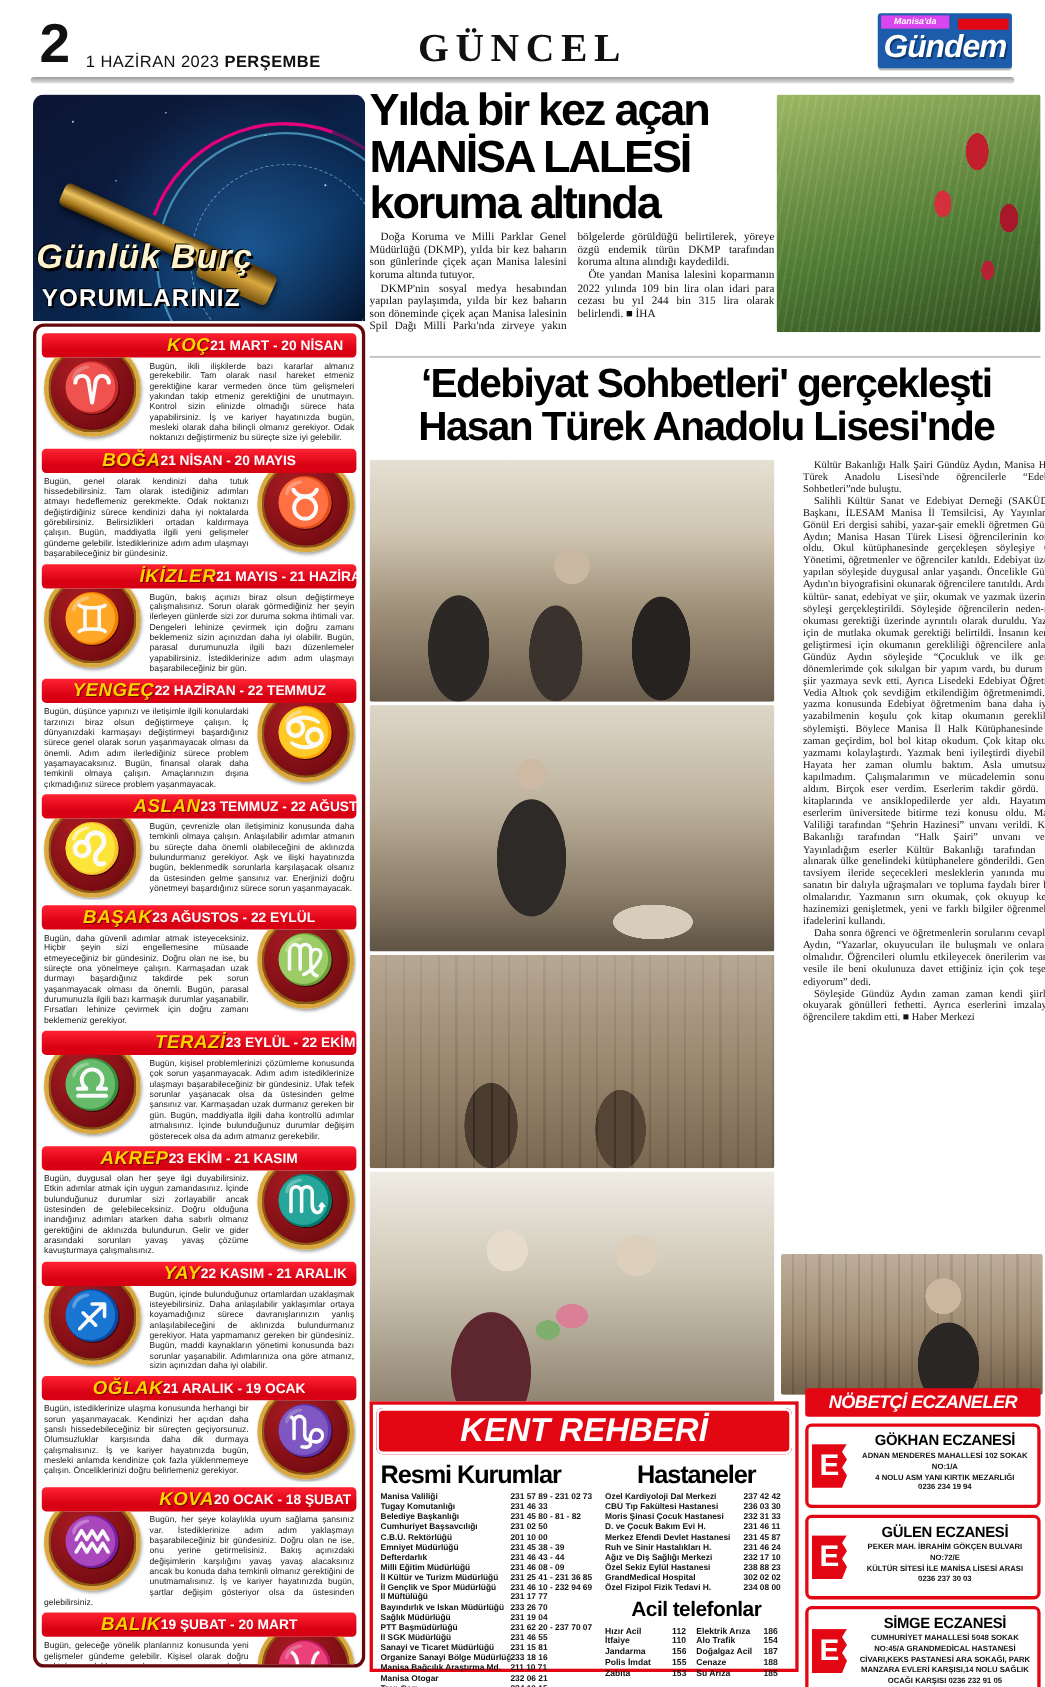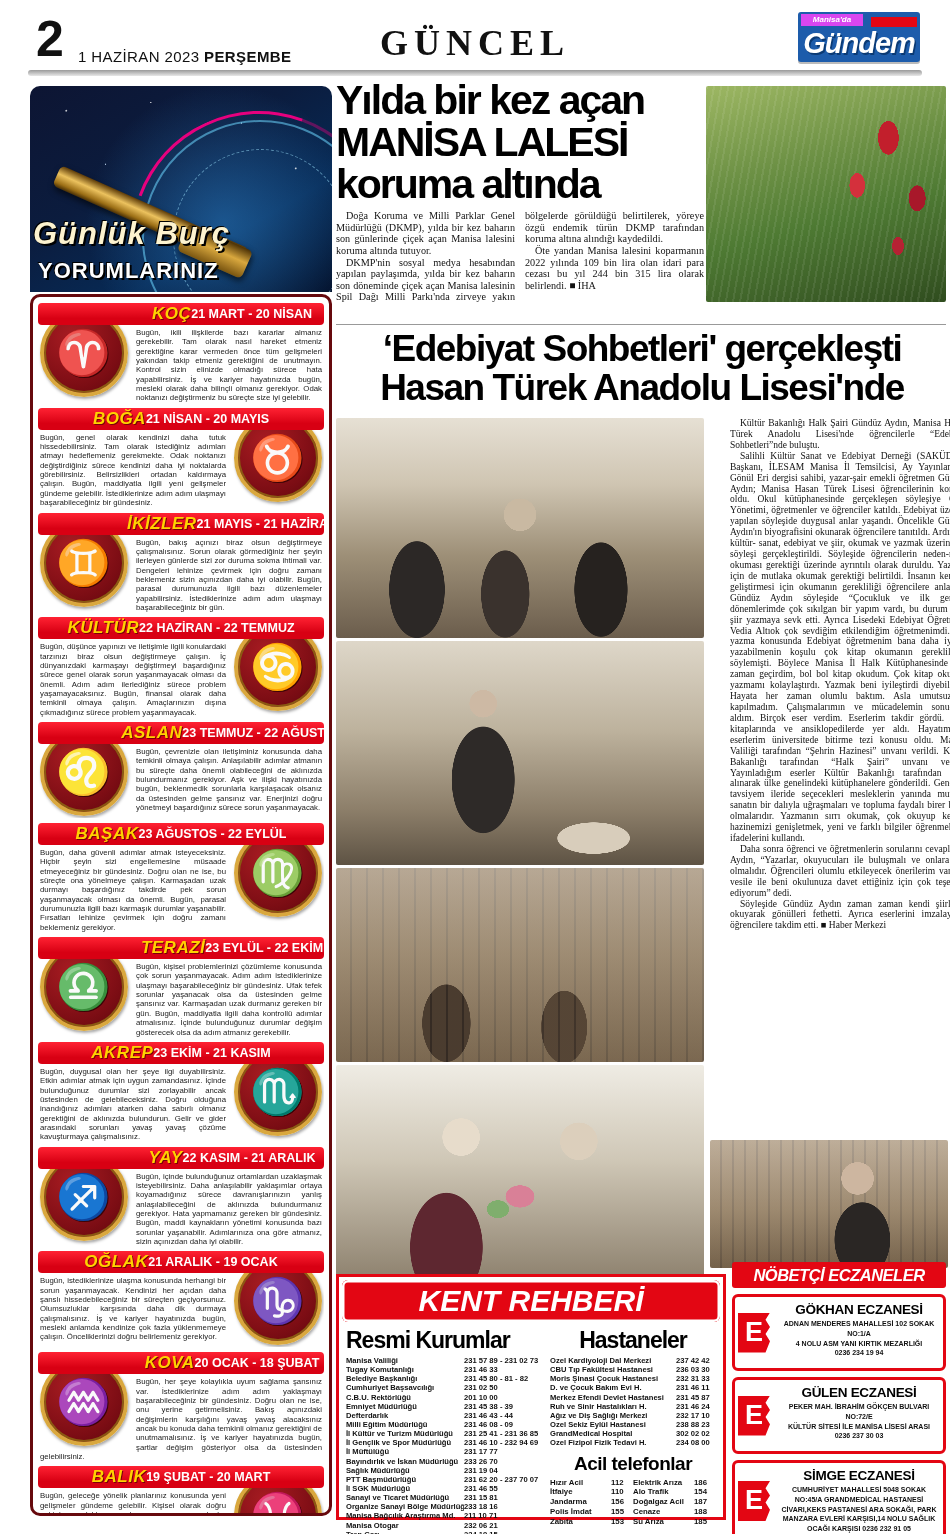--- a/index.html
+++ b/index.html
@@ -221,21 +221,21 @@
           <div class="sign-body">
             <div class="sign-icon">
               <span>♊</span>
             </div>
             <p class="sign-text">Bugün, bakış açınızı biraz olsun değiştirmeye çalışmalısınız. Sorun olarak görmediğiniz her şeyin ilerleyen günlerde sizi zor duruma sokma ihtimali var. Dengeleri lehinize çevirmek için doğru zamanı beklemeniz sizin açınızdan daha iyi olabilir. Bugün, parasal durumunuzla ilgili bazı düzenlemeler yapabilirsiniz. İstediklerinize adım adım ulaşmayı başarabileceğiniz bir gün.</p>
           </div>
         </section>
 
         <section class="sign right">
           <div class="sign-bar">
-            <span class="sign-name">KÜLTÜR</span>
+            <span class="sign-name">YENGEÇ</span>
             <span class="sign-dates">22 HAZİRAN - 22 TEMMUZ</span>
           </div>
           <div class="sign-body">
             <div class="sign-icon">
               <span>♋</span>
             </div>
             <p class="sign-text">Bugün, düşünce yapınızı ve iletişimle ilgili konulardaki tarzınızı biraz olsun değiştirmeye çalışın. İç dünyanızdaki karmaşayı değiştirmeyi başardığınız sürece genel olarak sorun yaşanmayacak olması da önemli. Adım adım ilerlediğiniz sürece problem yaşamayacaksınız. Bugün, finansal olarak daha temkinli olmaya çalışın. Amaçlarınızın dışına çıkmadığınız sürece problem yaşanmayacak.</p>
           </div>
         </section>
 

